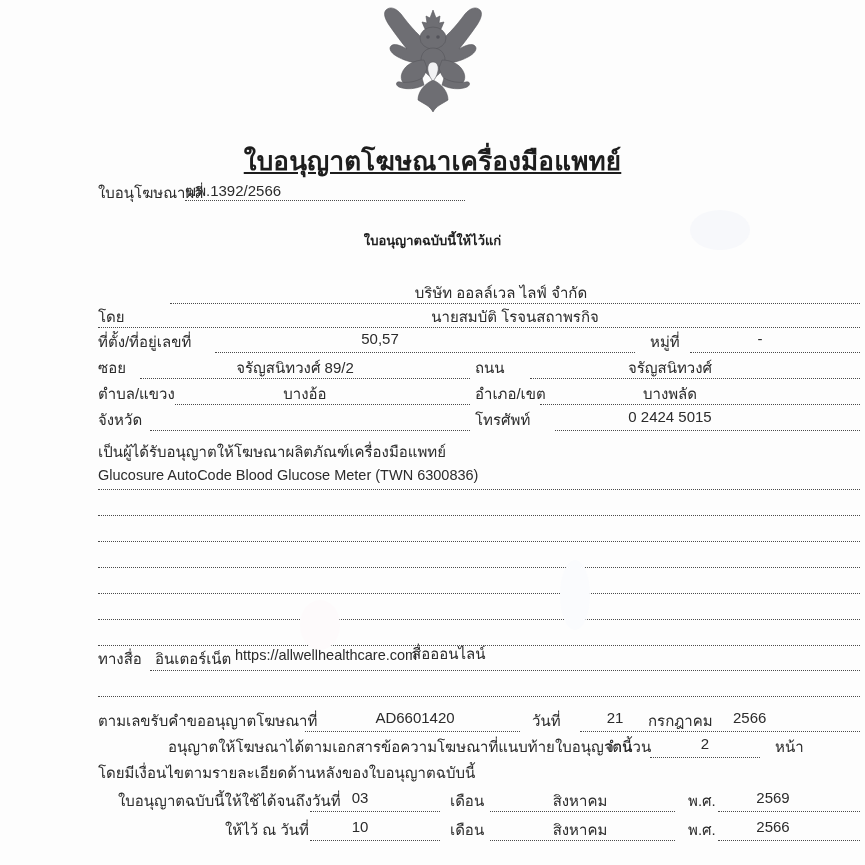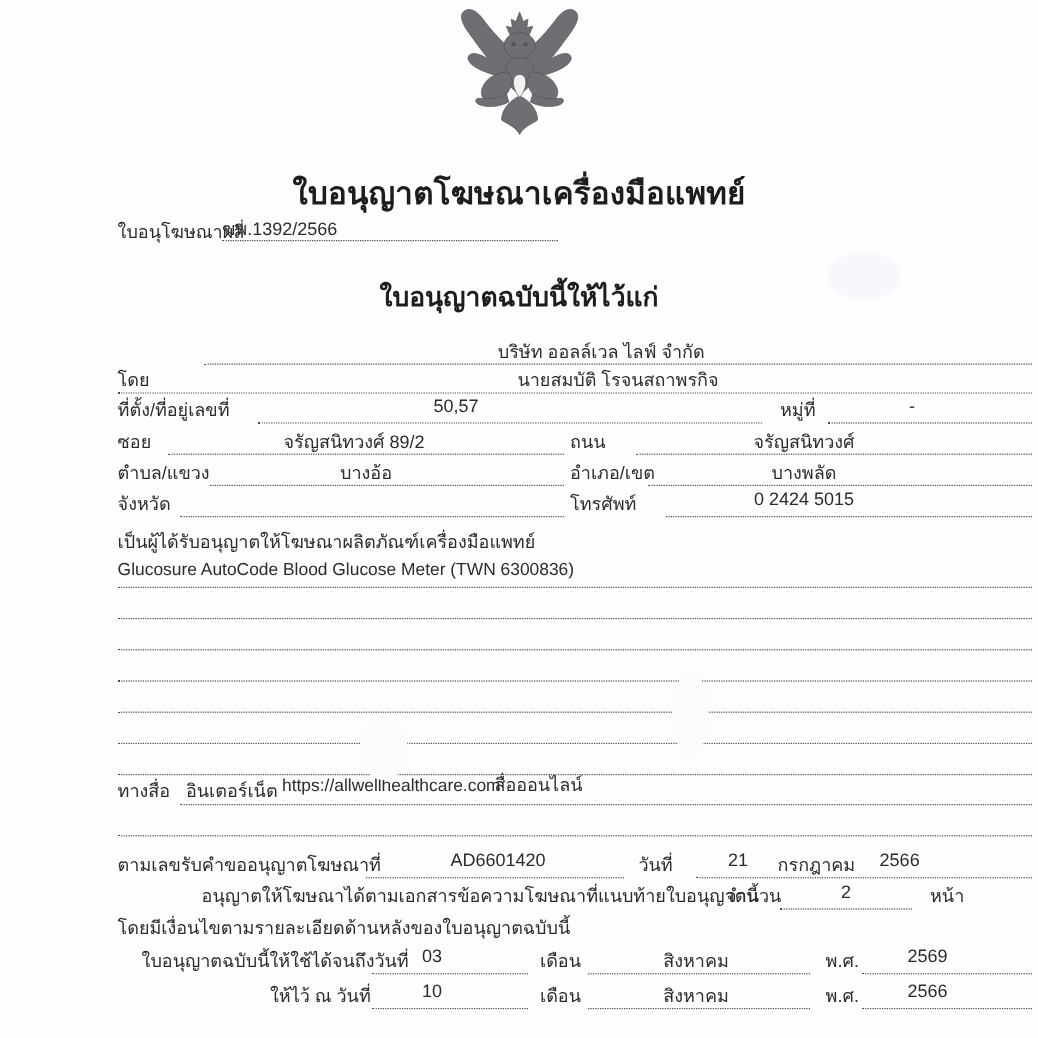--- a/index.html
+++ b/index.html
@@ -40,20 +40,21 @@
   .doc-title {
     position: absolute;
     left: 0;
     top: 140px;
     width: 865px;
     text-align: center;
     font-size: 26px;
     font-weight: bold;
     letter-spacing: 0.2px;
     color: #1d1d1d;
+    text-decoration: underline;
   }
 
   
   .t {
     position: absolute;
     font-size: 15px;
     white-space: nowrap;
     color: #2b2b2b;
   }
   .t.sm { font-size: 14.5px; }
@@ -71,21 +72,21 @@
     height: 0;
     border-bottom: 1.5px dotted #4a4a4a;
   }
 
   
   .subhead {
     position: absolute;
     left: 0;
     width: 865px;
     text-align: center;
-    font-size: 22px;
+    font-size: 13px;
     font-weight: bold;
     color: #1d1d1d;
   }
 
   
   .speckle {
     position: absolute;
     border-radius: 50%;
     pointer-events: none;
   }

